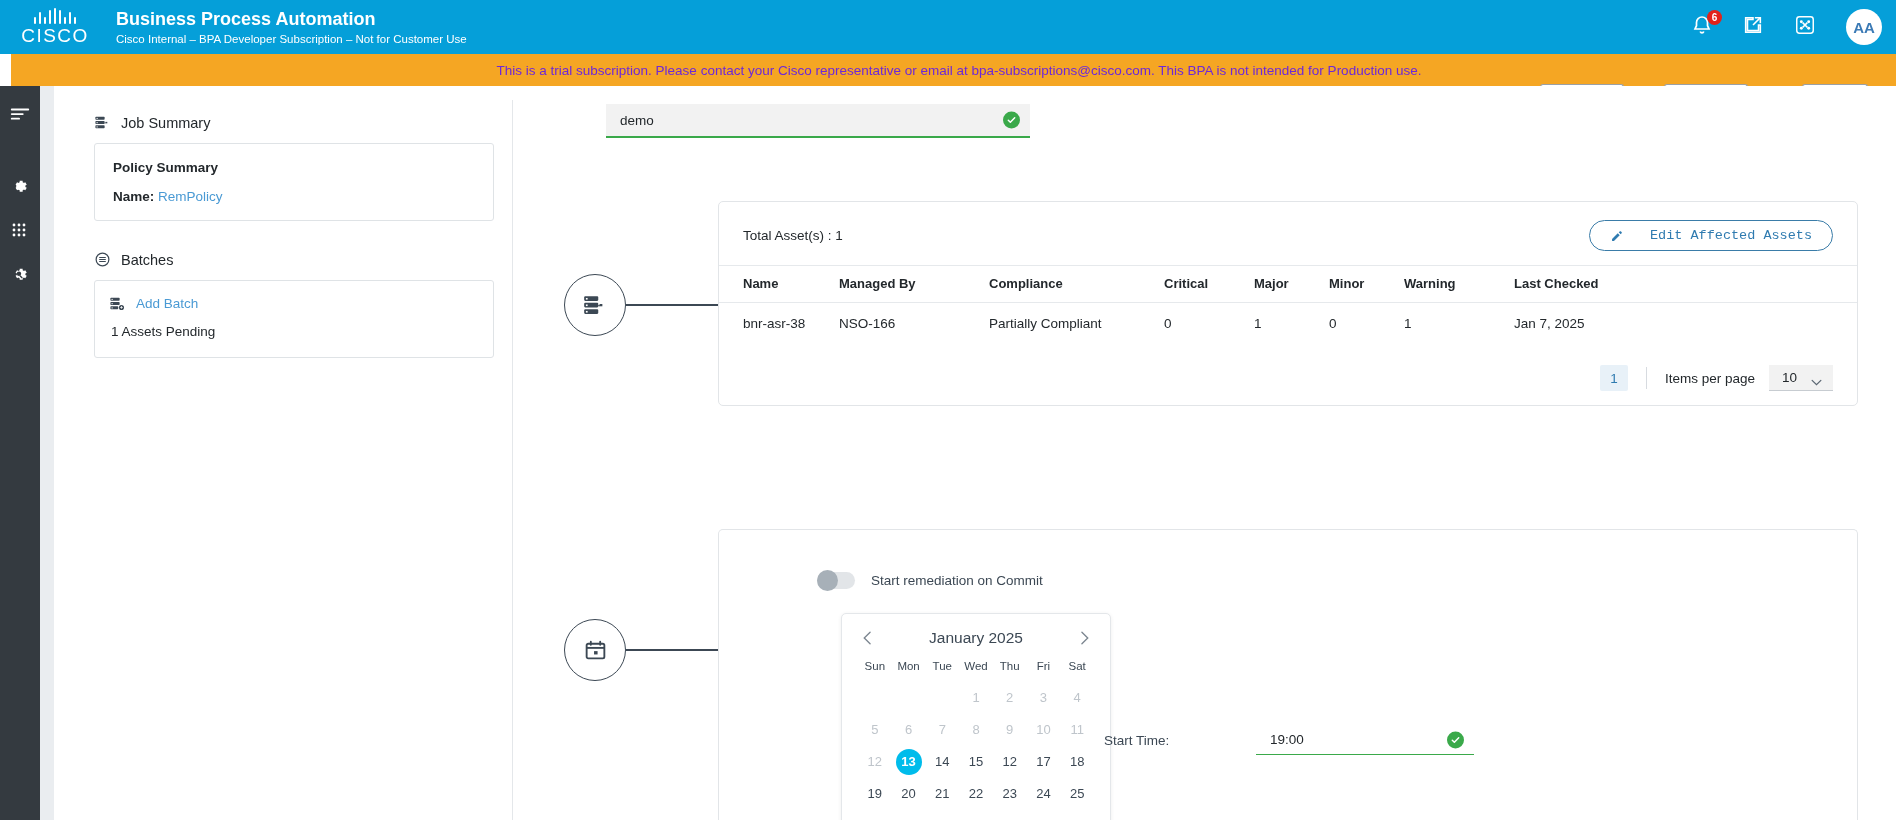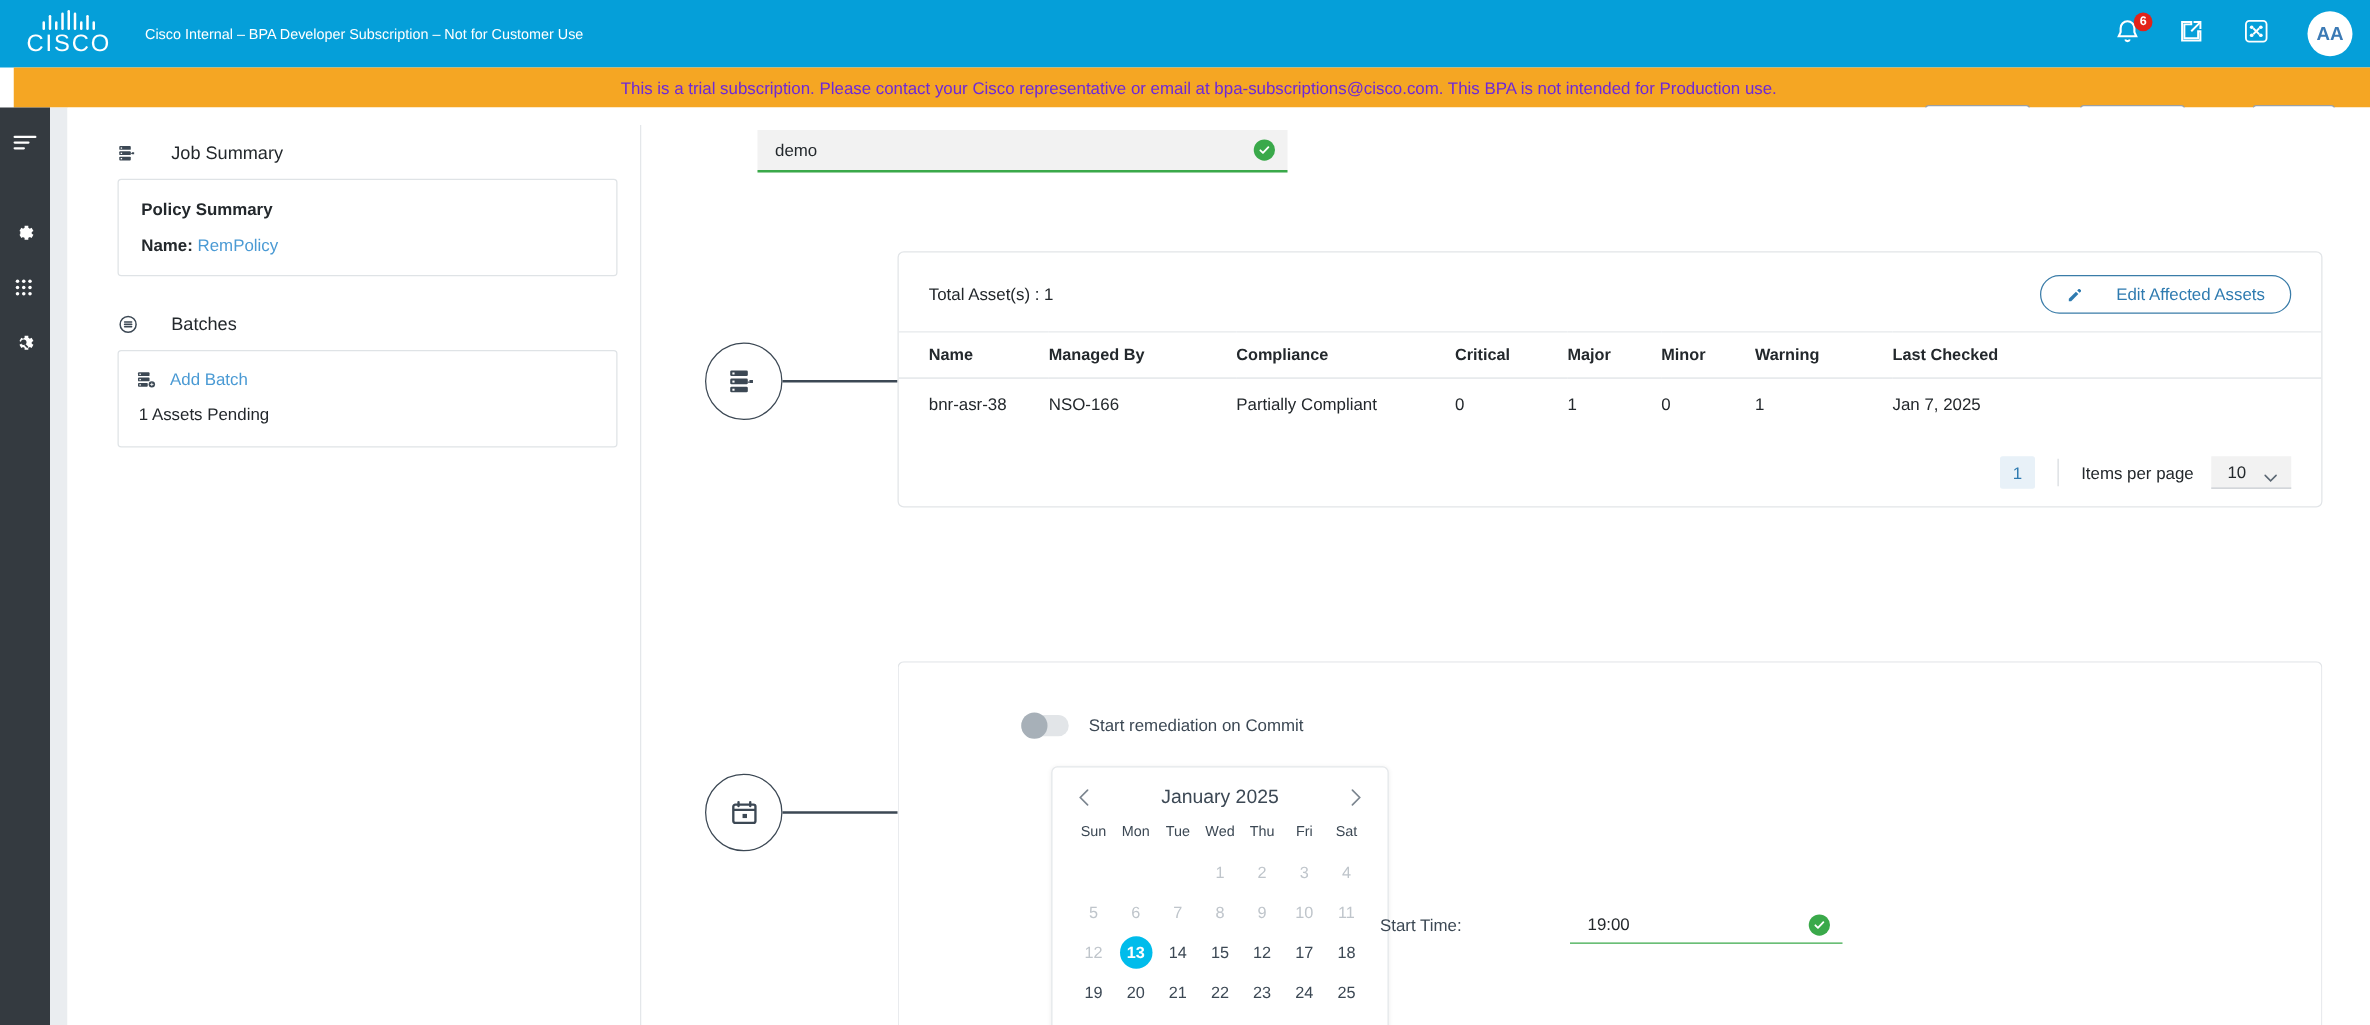--- a/index.html
+++ b/index.html
@@ -98,21 +98,21 @@
     background: #ffffff;
   }
   .divider-v {
     position: absolute; left: 458px; top: 14px; width: 1px; height: 720px;
     background: #e4e7ea;
   }
 
   
   .summary-col { position: absolute; left: 40px; top: 28px; width: 400px; }
   .sec-head {
-    display: flex; align-items: center; gap: 26px;
+    display: flex; align-items: center; gap: 10px;
     font-size: 14.5px; color: #23282c; margin-bottom: 12px;
   }
   .sec-head .ico { width: 17px; height: 17px; color: #3c4854; }
   .card {
     border: 1px solid #dfe3e6; border-radius: 3px;
     background: #fff; padding: 16px 18px;
   }
   .card-title { font-size: 13.5px; font-weight: 700; color: #23282c; margin-bottom: 14px; }
   .card-row { font-size: 13.5px; color: #23282c; }
   .card-row b { font-weight: 700; }
@@ -168,21 +168,21 @@
   .assets-top {
     display: flex; align-items: center; justify-content: space-between;
     padding: 18px 24px 0 24px;
   }
   .total-assets { font-size: 13.5px; color: #23282c; text-align: right; }
   .pill-btn {
     display: inline-flex; align-items: center; gap: 26px;
     border: 1px solid #3a7ca8; border-radius: 16px;
     color: #2f7bb0; background: #fff;
     font-size: 13.5px; padding: 7px 20px; cursor: pointer;
-    font-family: Liberation Sans, sans-serif;
+    font-family: Liberation Mono, monospace;
   }
   .pill-btn .ico { width: 14px; height: 14px; color: #2f7bb0; }
 
   table.assets { width: 100%; border-collapse: collapse; margin-top: 14px; }
   table.assets th {
     text-align: left; font-size: 13px; font-weight: 700; color: #23282c;
     padding: 10px 0 11px 0; border-top: 1px solid #e6e9ec; border-bottom: 1px solid #e6e9ec;
   }
   table.assets td {
     text-align: left; font-size: 13.5px; color: #23282c; padding: 13px 0;
@@ -290,20 +290,21 @@
           <i></i>
           <i></i>
           <i></i>
           <i></i>
           <i></i>
           <i></i>
       </div>
       <div class="cisco-word">CISCO</div>
     </div>
     <div class="hdr-titles">
+      <div class="hdr-title">Business Process Automation</div>
       <div class="hdr-sub">Cisco Internal – BPA Developer Subscription – Not for Customer Use</div>
     </div>
 
     <div class="hdr-right">
       <div class="hdr-icon">
         <svg width="24" height="24" viewBox="0 0 24 24" fill="none" stroke="currentColor" stroke-width="1.7">
           <path d="M12 3a5.5 5.5 0 0 0-5.5 5.5v3.2L5 15h14l-1.5-3.3V8.5A5.5 5.5 0 0 0 12 3z"></path>
           <path d="M10.2 17.6a1.9 1.9 0 0 0 3.6 0"></path>
         </svg>
         <span class="badge">6</span>

